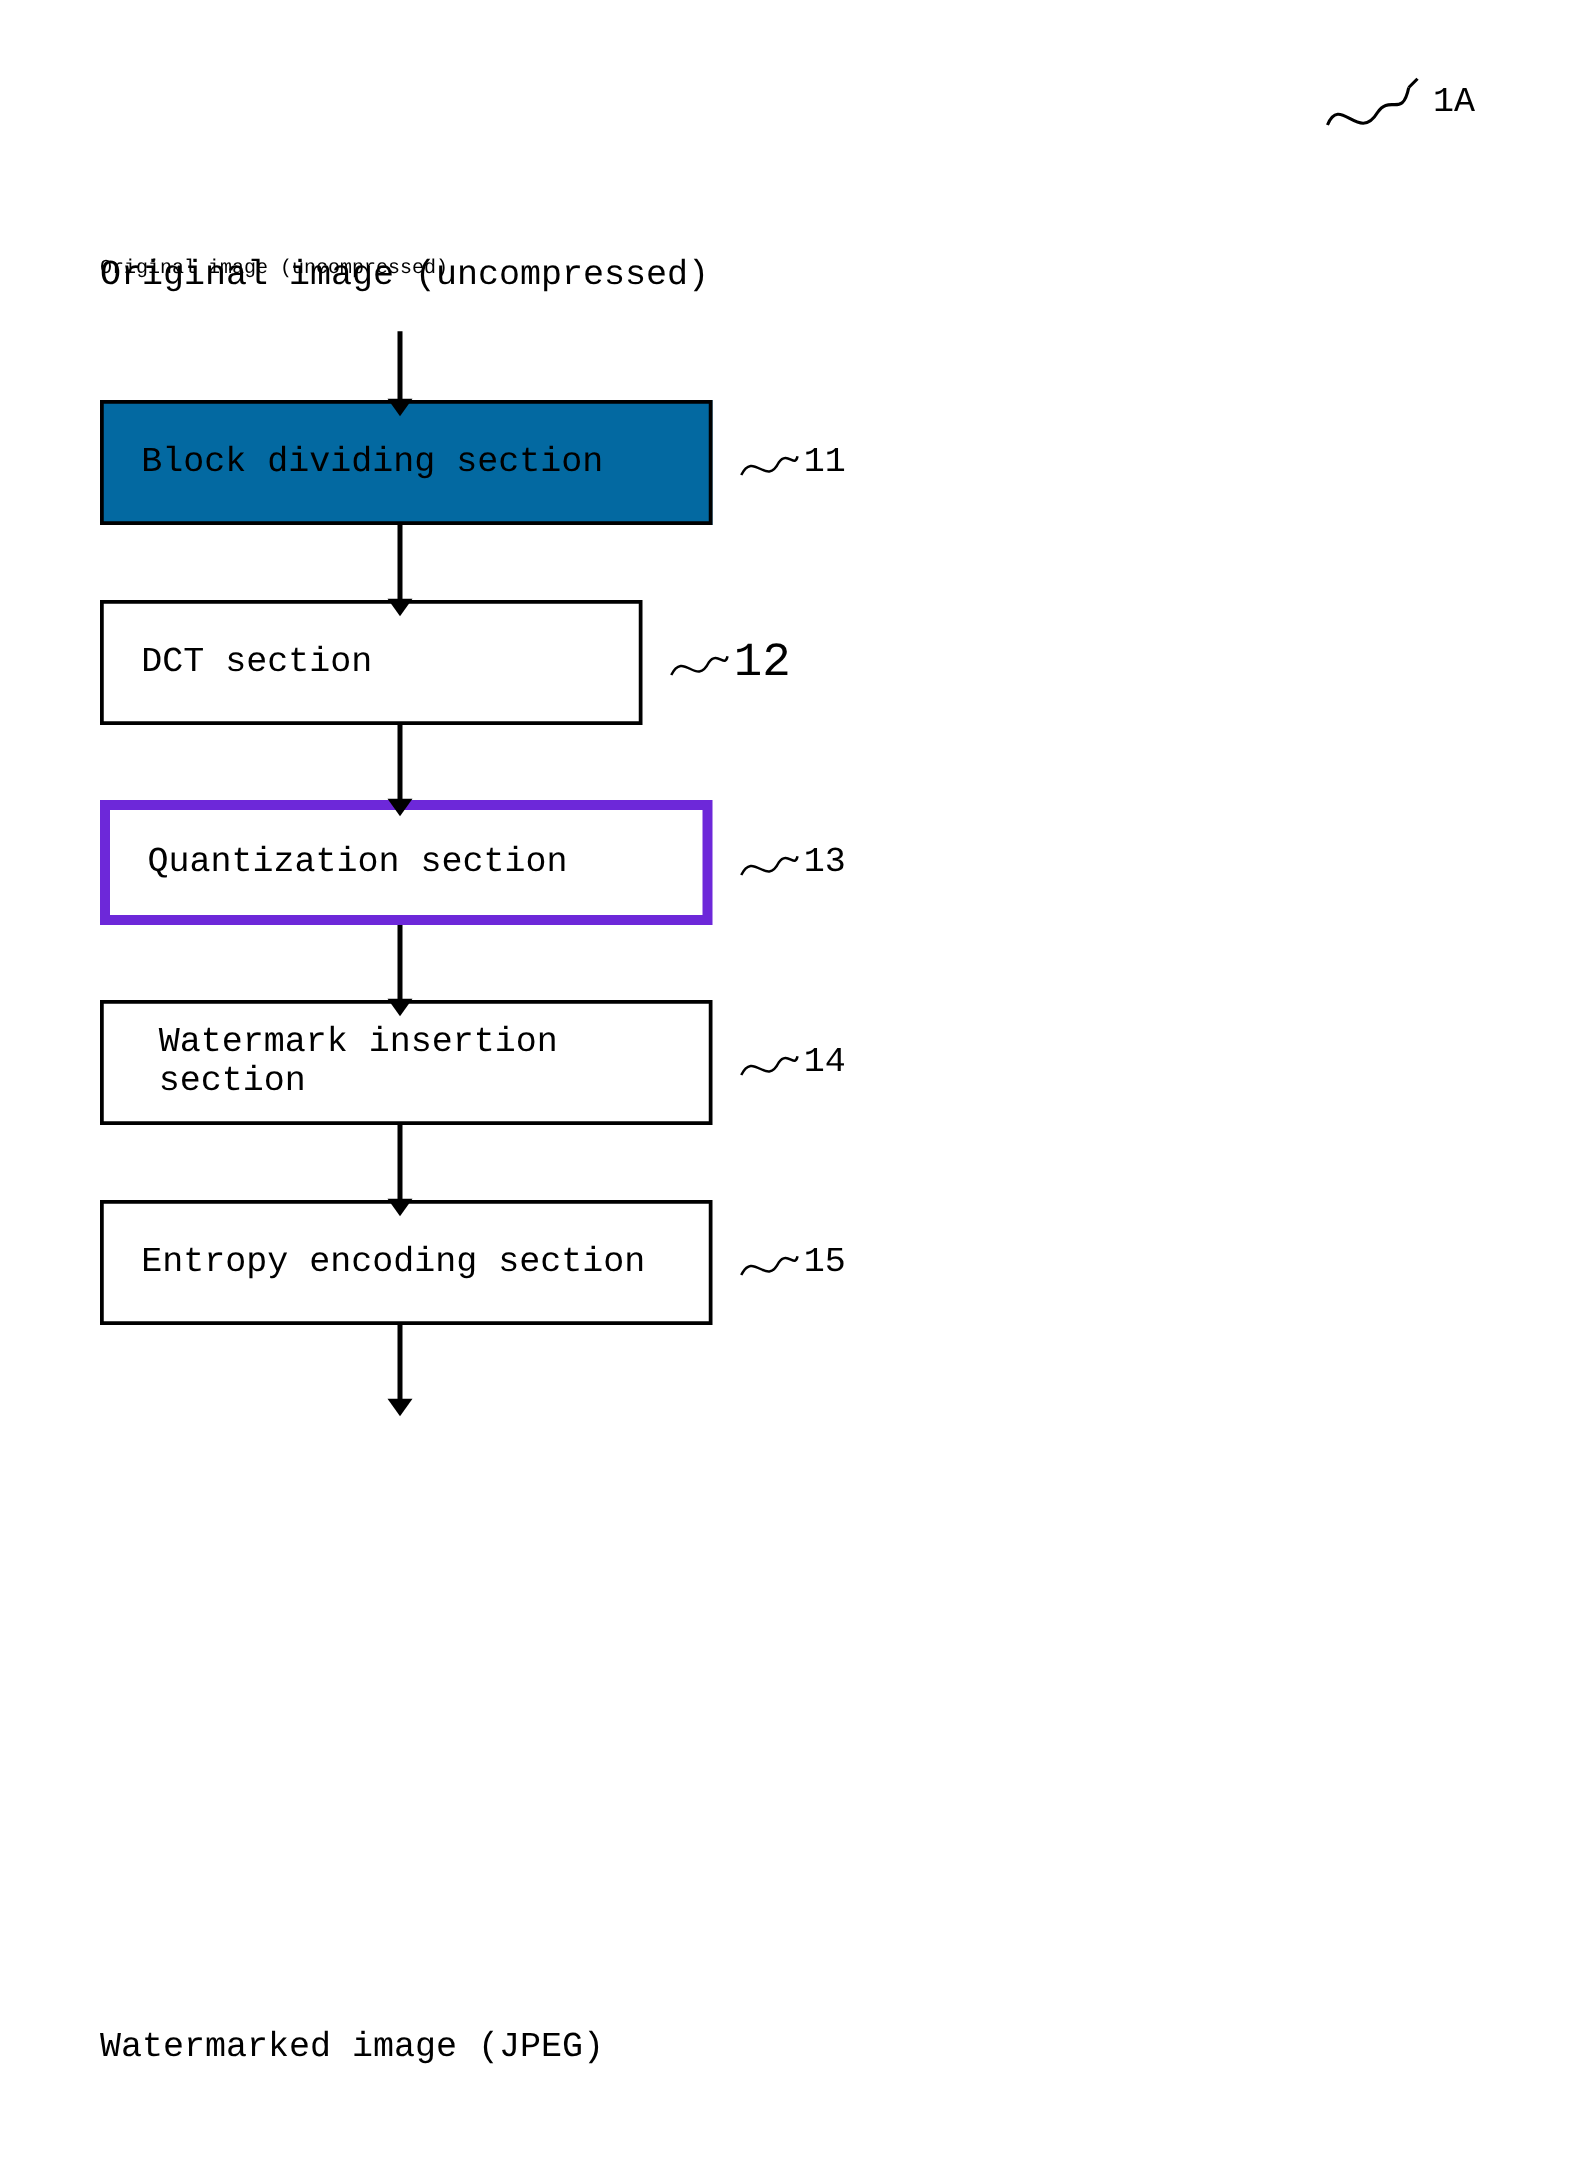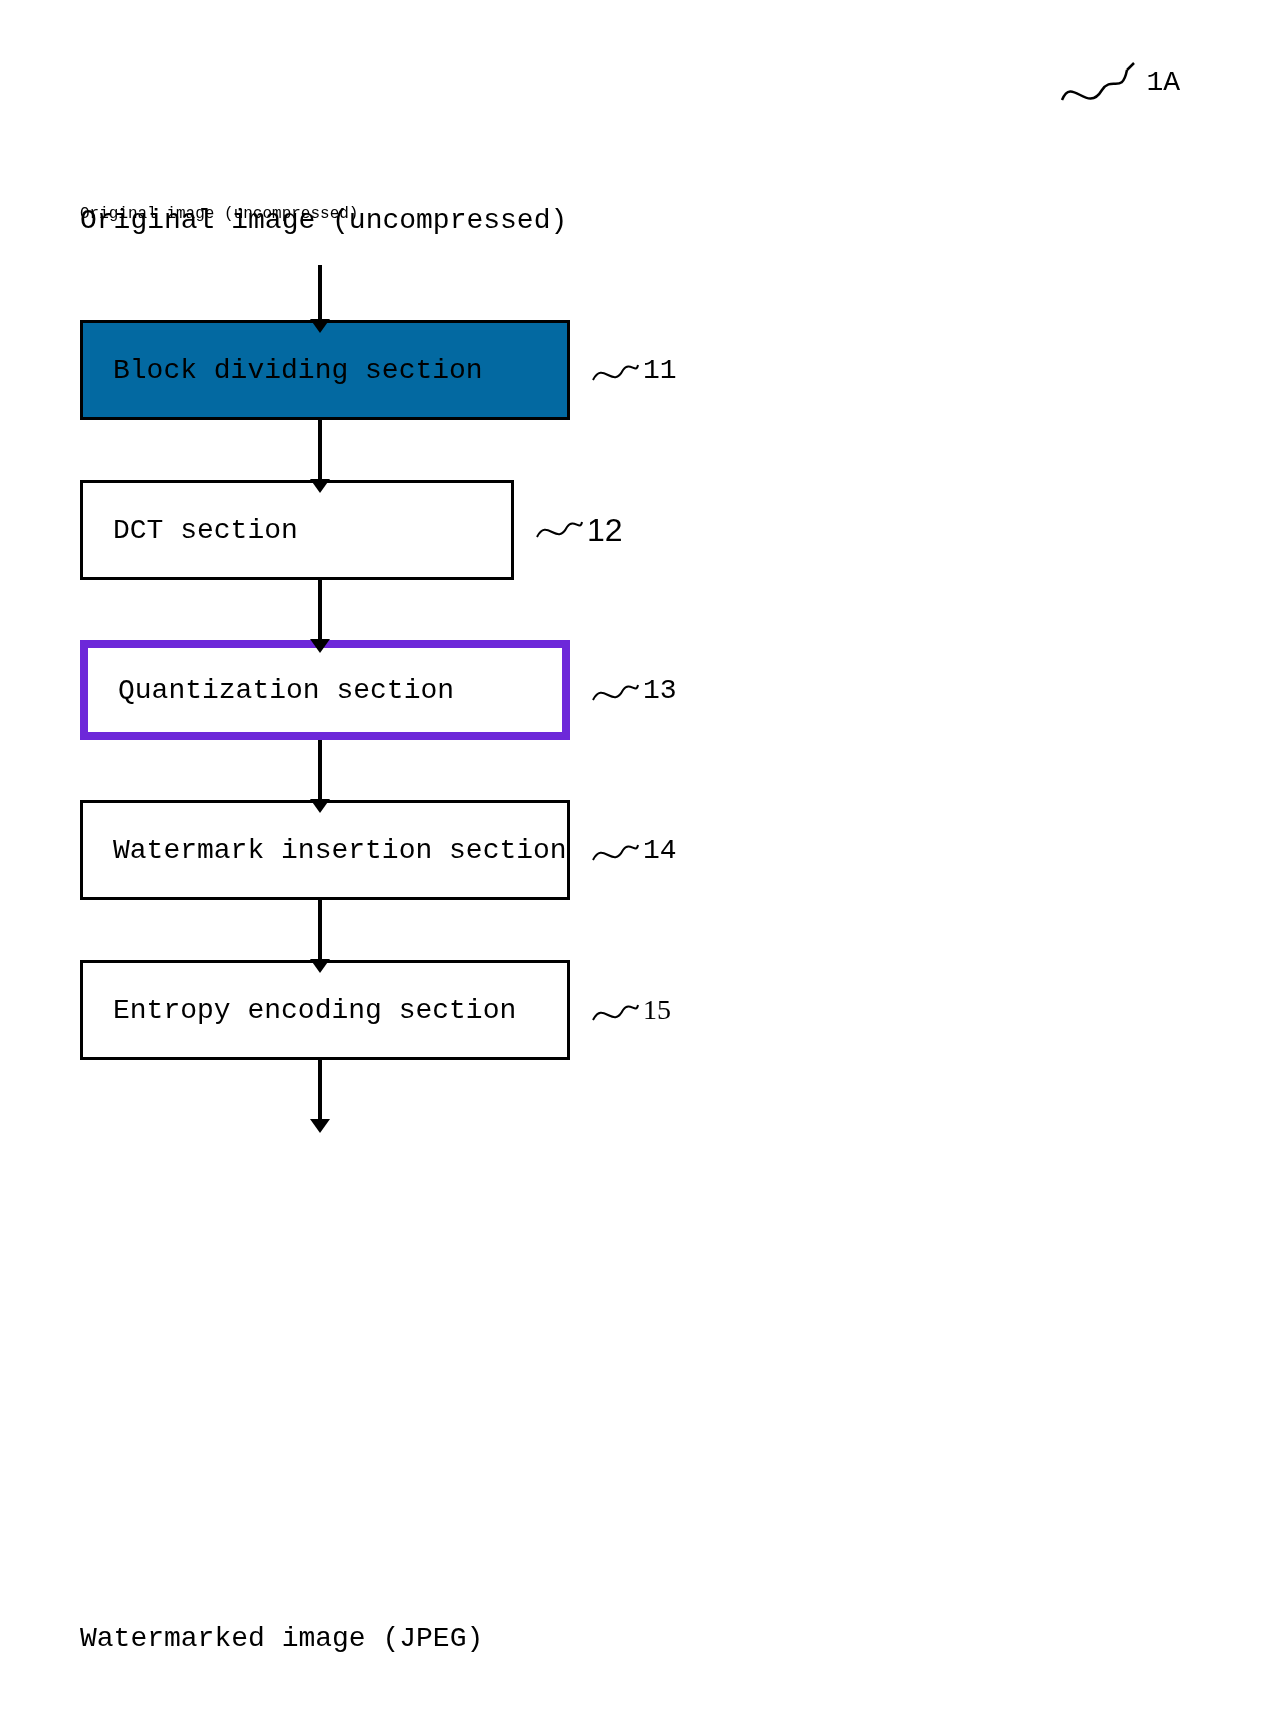--- a/index.html
+++ b/index.html
@@ -61,21 +61,21 @@
     </div>
 
     <div style="width:4px; height:60px; background:#000; margin-left:238px; position:relative;">
       <div style="position:absolute; bottom:-13px; left:50%; transform:translateX(-50%); width:0; height:0; border-left:10px solid transparent; border-right:10px solid transparent; border-top:14px solid #000;"></div>
     </div>
 
     <div style="display:flex; align-items:center;">
       <div style="width:434px; height:100px; border:3px solid #000; display:flex; align-items:center; padding-left:30px; font-size:28px; font-family:'Courier New',monospace; background:#fff;">
         <span>DCT section</span>
       </div>
-      <div style="display:flex; margin-left:18px; font-size:32px; font-family:Liberation Sans, sans-serif;">
+      <div style="display:flex; align-items:center; margin-left:18px; font-size:38px; font-family:Liberation Mono, monospace;">
         <svg width="55" height="30" viewBox="0 0 55 30">
           <path d="M 5 25 C 15 5, 25 35, 35 15 C 42 5, 48 20, 50 10" stroke="#000" stroke-width="2" fill="none"></path>
         </svg>
         <span>12</span>
       </div>
     </div>
 
     <div style="width:4px; height:60px; background:#000; margin-left:238px; position:relative;">
       <div style="position:absolute; bottom:-13px; left:50%; transform:translateX(-50%); width:0; height:0; border-left:10px solid transparent; border-right:10px solid transparent; border-top:14px solid #000;"></div>
     </div>
@@ -90,40 +90,40 @@
         </svg>
         <span>13</span>
       </div>
     </div>
 
     <div style="width:4px; height:60px; background:#000; margin-left:238px; position:relative;">
       <div style="position:absolute; bottom:-13px; left:50%; transform:translateX(-50%); width:0; height:0; border-left:10px solid transparent; border-right:10px solid transparent; border-top:14px solid #000;"></div>
     </div>
 
     <div style="display:flex; align-items:center;">
-      <div style="width:490px; height:100px; border:3px solid #000; display:flex; align-items:center; padding-left:30px; font-size:28px; font-family:'Courier New',monospace; background:#fff;">
+      <div style="width:490px; height:100px; border:3px solid #000; display:flex; align-items:center; padding-left:44px; font-size:28px; font-family:'Courier New',monospace; background:#fff;">
         <span>Watermark insertion section</span>
       </div>
       <div style="display:flex; align-items:center; margin-left:18px; font-size:28px; font-family:'Courier New',monospace;">
         <svg width="55" height="30" viewBox="0 0 55 30">
           <path d="M 5 25 C 15 5, 25 35, 35 15 C 42 5, 48 20, 50 10" stroke="#000" stroke-width="2" fill="none"></path>
         </svg>
         <span>14</span>
       </div>
     </div>
 
     <div style="width:4px; height:60px; background:#000; margin-left:238px; position:relative;">
       <div style="position:absolute; bottom:-13px; left:50%; transform:translateX(-50%); width:0; height:0; border-left:10px solid transparent; border-right:10px solid transparent; border-top:14px solid #000;"></div>
     </div>
 
     <div style="display:flex; align-items:center;">
       <div style="width:490px; height:100px; border:3px solid #000; display:flex; align-items:center; padding-left:30px; font-size:28px; font-family:'Courier New',monospace; background:#fff;">
         <span>Entropy encoding section</span>
       </div>
-      <div style="display:flex; align-items:center; margin-left:18px; font-size:28px; font-family:Liberation Serif, serif;">
+      <div style="display:flex; align-items:center; margin-left:18px; font-size:28px; font-family:Liberation Mono, monospace;">
         <svg width="55" height="30" viewBox="0 0 55 30">
           <path d="M 5 25 C 15 5, 25 35, 35 15 C 42 5, 48 20, 50 10" stroke="#000" stroke-width="2" fill="none"></path>
         </svg>
         <span>15</span>
       </div>
     </div>
 
     <div style="width:4px; height:60px; background:#000; margin-left:238px; position:relative;">
       <div style="position:absolute; bottom:-13px; left:50%; transform:translateX(-50%); width:0; height:0; border-left:10px solid transparent; border-right:10px solid transparent; border-top:14px solid #000;"></div>
     </div>

